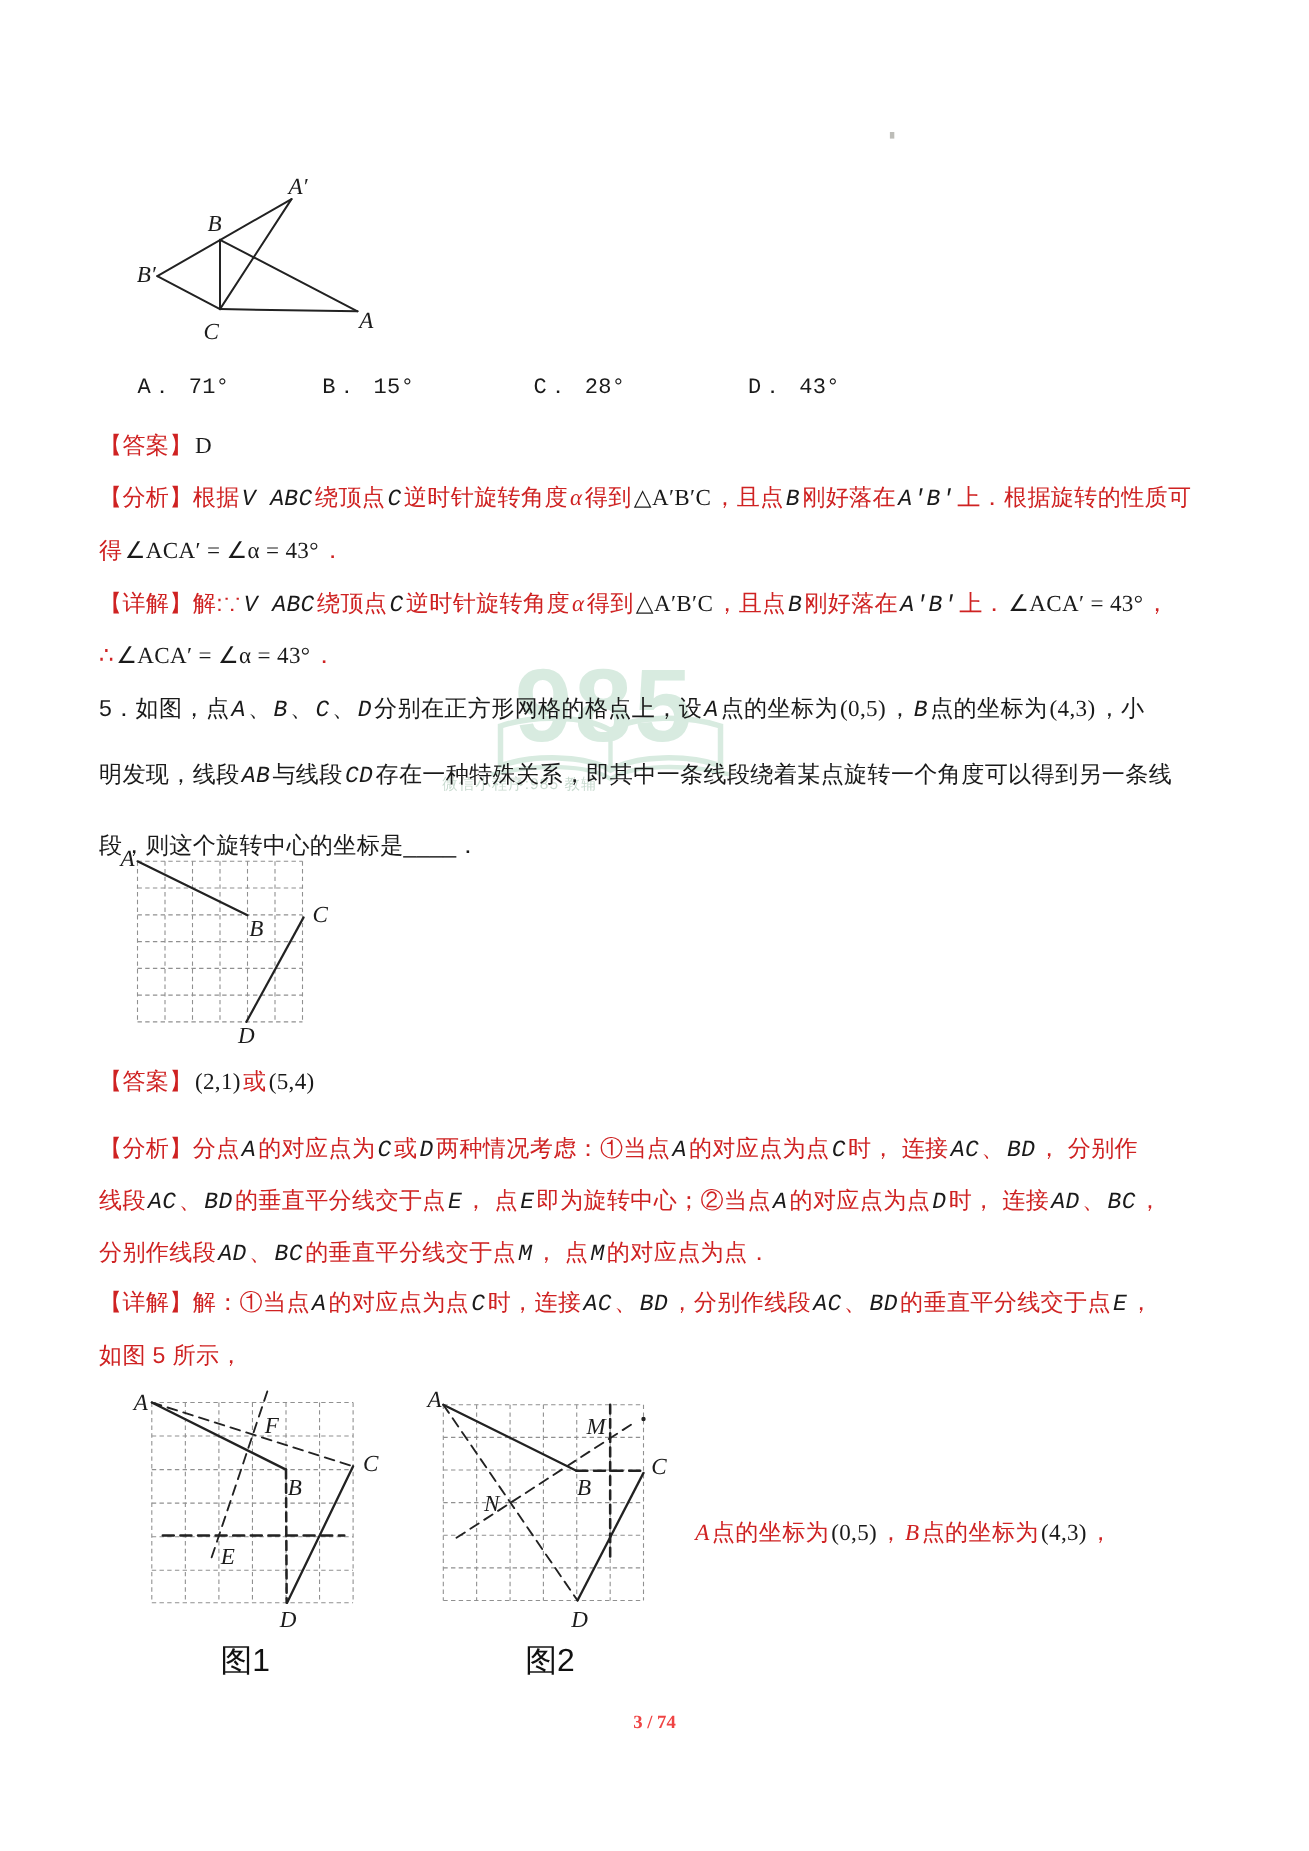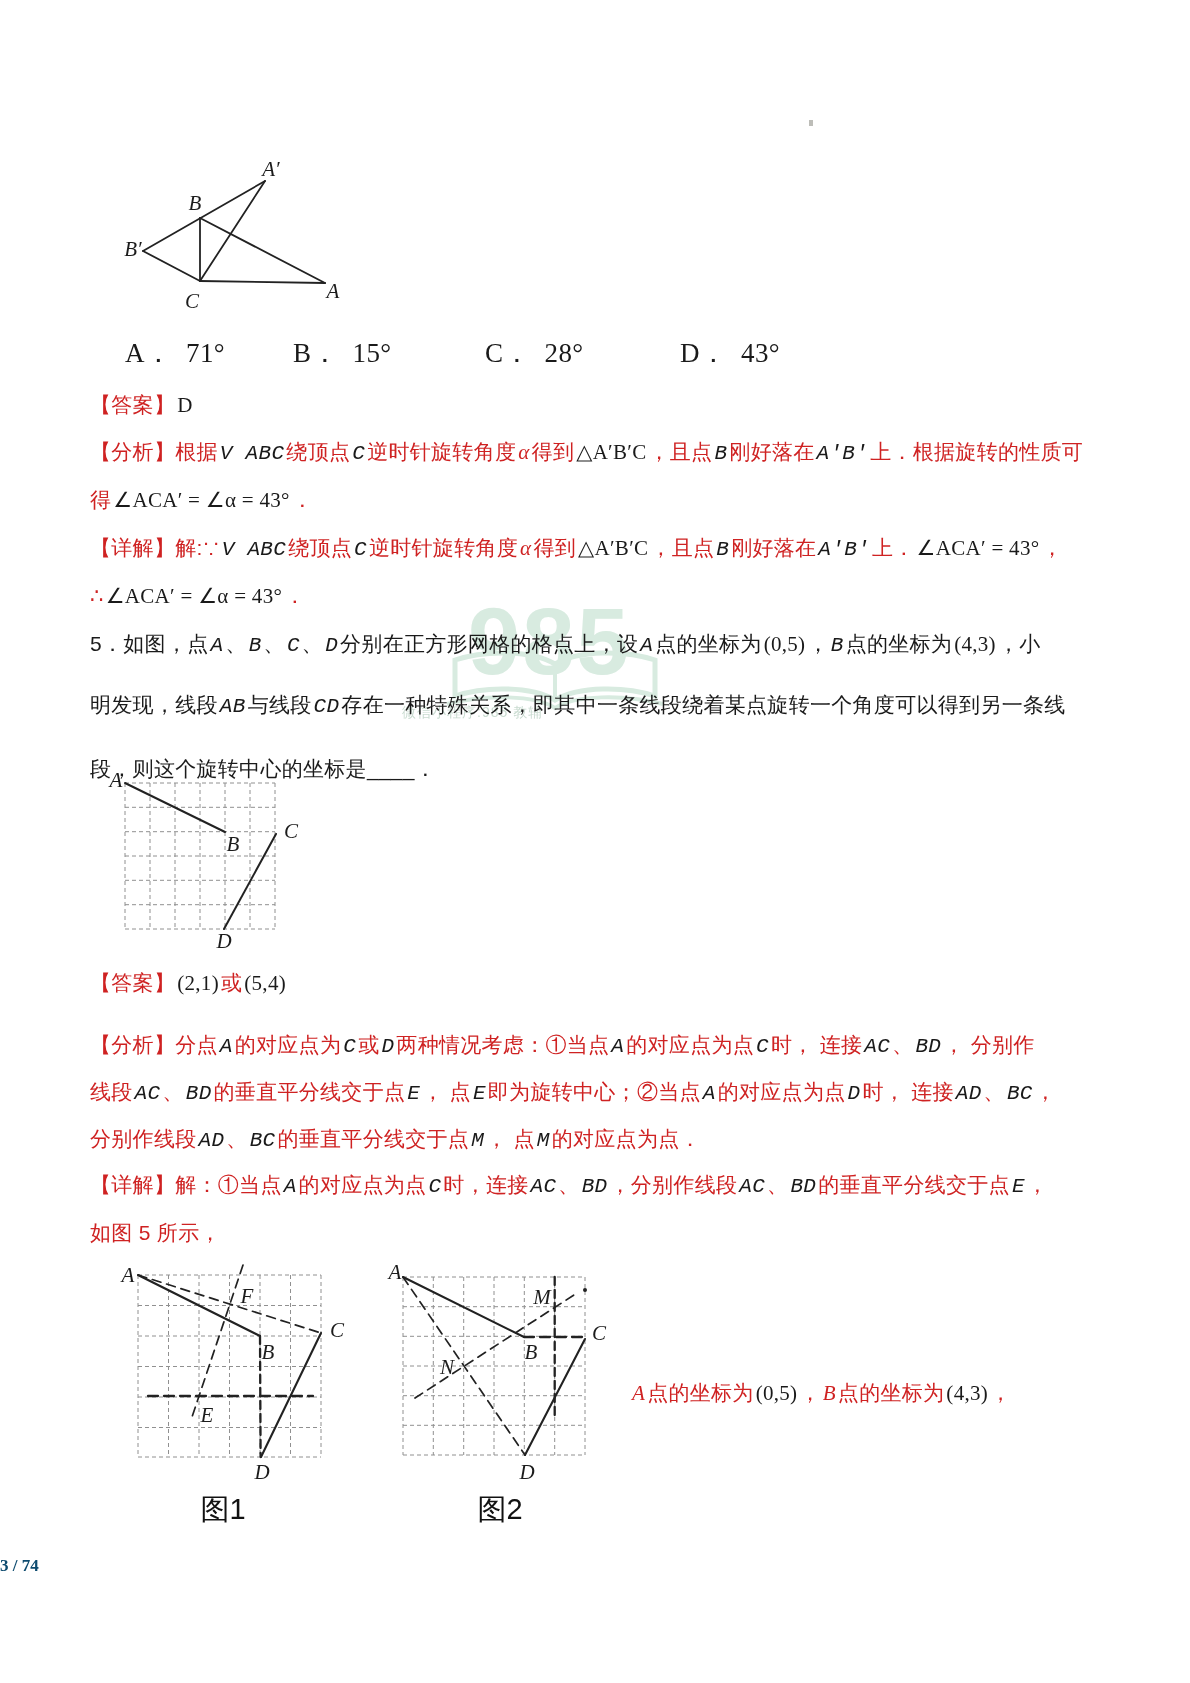--- a/index.html
+++ b/index.html
@@ -26,35 +26,35 @@
     line-height:30px;
     white-space:nowrap;
     letter-spacing:0.3px;
   }
   .sg-cn{color:var(--text);text-align:center;}
   .sg-r{color:var(--red);}
   .sg-m{color:var(--text);font-family:Liberation Mono, monospace;font-style:italic;padding:0 2px;}
   .sg-rm{color:var(--red);font-family:"Liberation Serif",serif;font-style:italic;padding:0 2px;}
   .sg-f{color:var(--text);font-family:"Liberation Serif",serif;padding:0 2px;}
   
-  .opt{position:absolute;top:0;font-family:Liberation Serif, serif;font-size:27px;}
+  .opt{position:absolute;top:0;font-family:Liberation Mono, monospace;font-size:20px;}
   .opt .ok{margin-right:14px;}
   
   svg text.flabel{
     font-family:"Liberation Serif",serif;
     font-style:italic;
     font-size:21px;
     fill:#1c1c1c;
   }
   
   .cap{position:absolute;font-size:29px;color:#111;width:80px;text-align:center;}
   .pagenum{
     position:absolute;left:0;right:0;top:1556px;
-    text-align:left;font-family:"Liberation Serif",serif;
-    font-weight:bold;font-size:17px;color:#0c4a6e;
+    text-align:center;font-family:"Liberation Serif",serif;
+    font-weight:bold;font-size:17px;color:#ef4444;
   }
   
   .wm-big{
     position:absolute;left:468px;top:588px;
     font-family:"Liberation Sans",sans-serif;
     font-weight:bold;font-size:94px;letter-spacing:2px;
     color:var(--wm);z-index:0;
   }
   .wm-sub{
     position:absolute;left:402px;top:704px;

